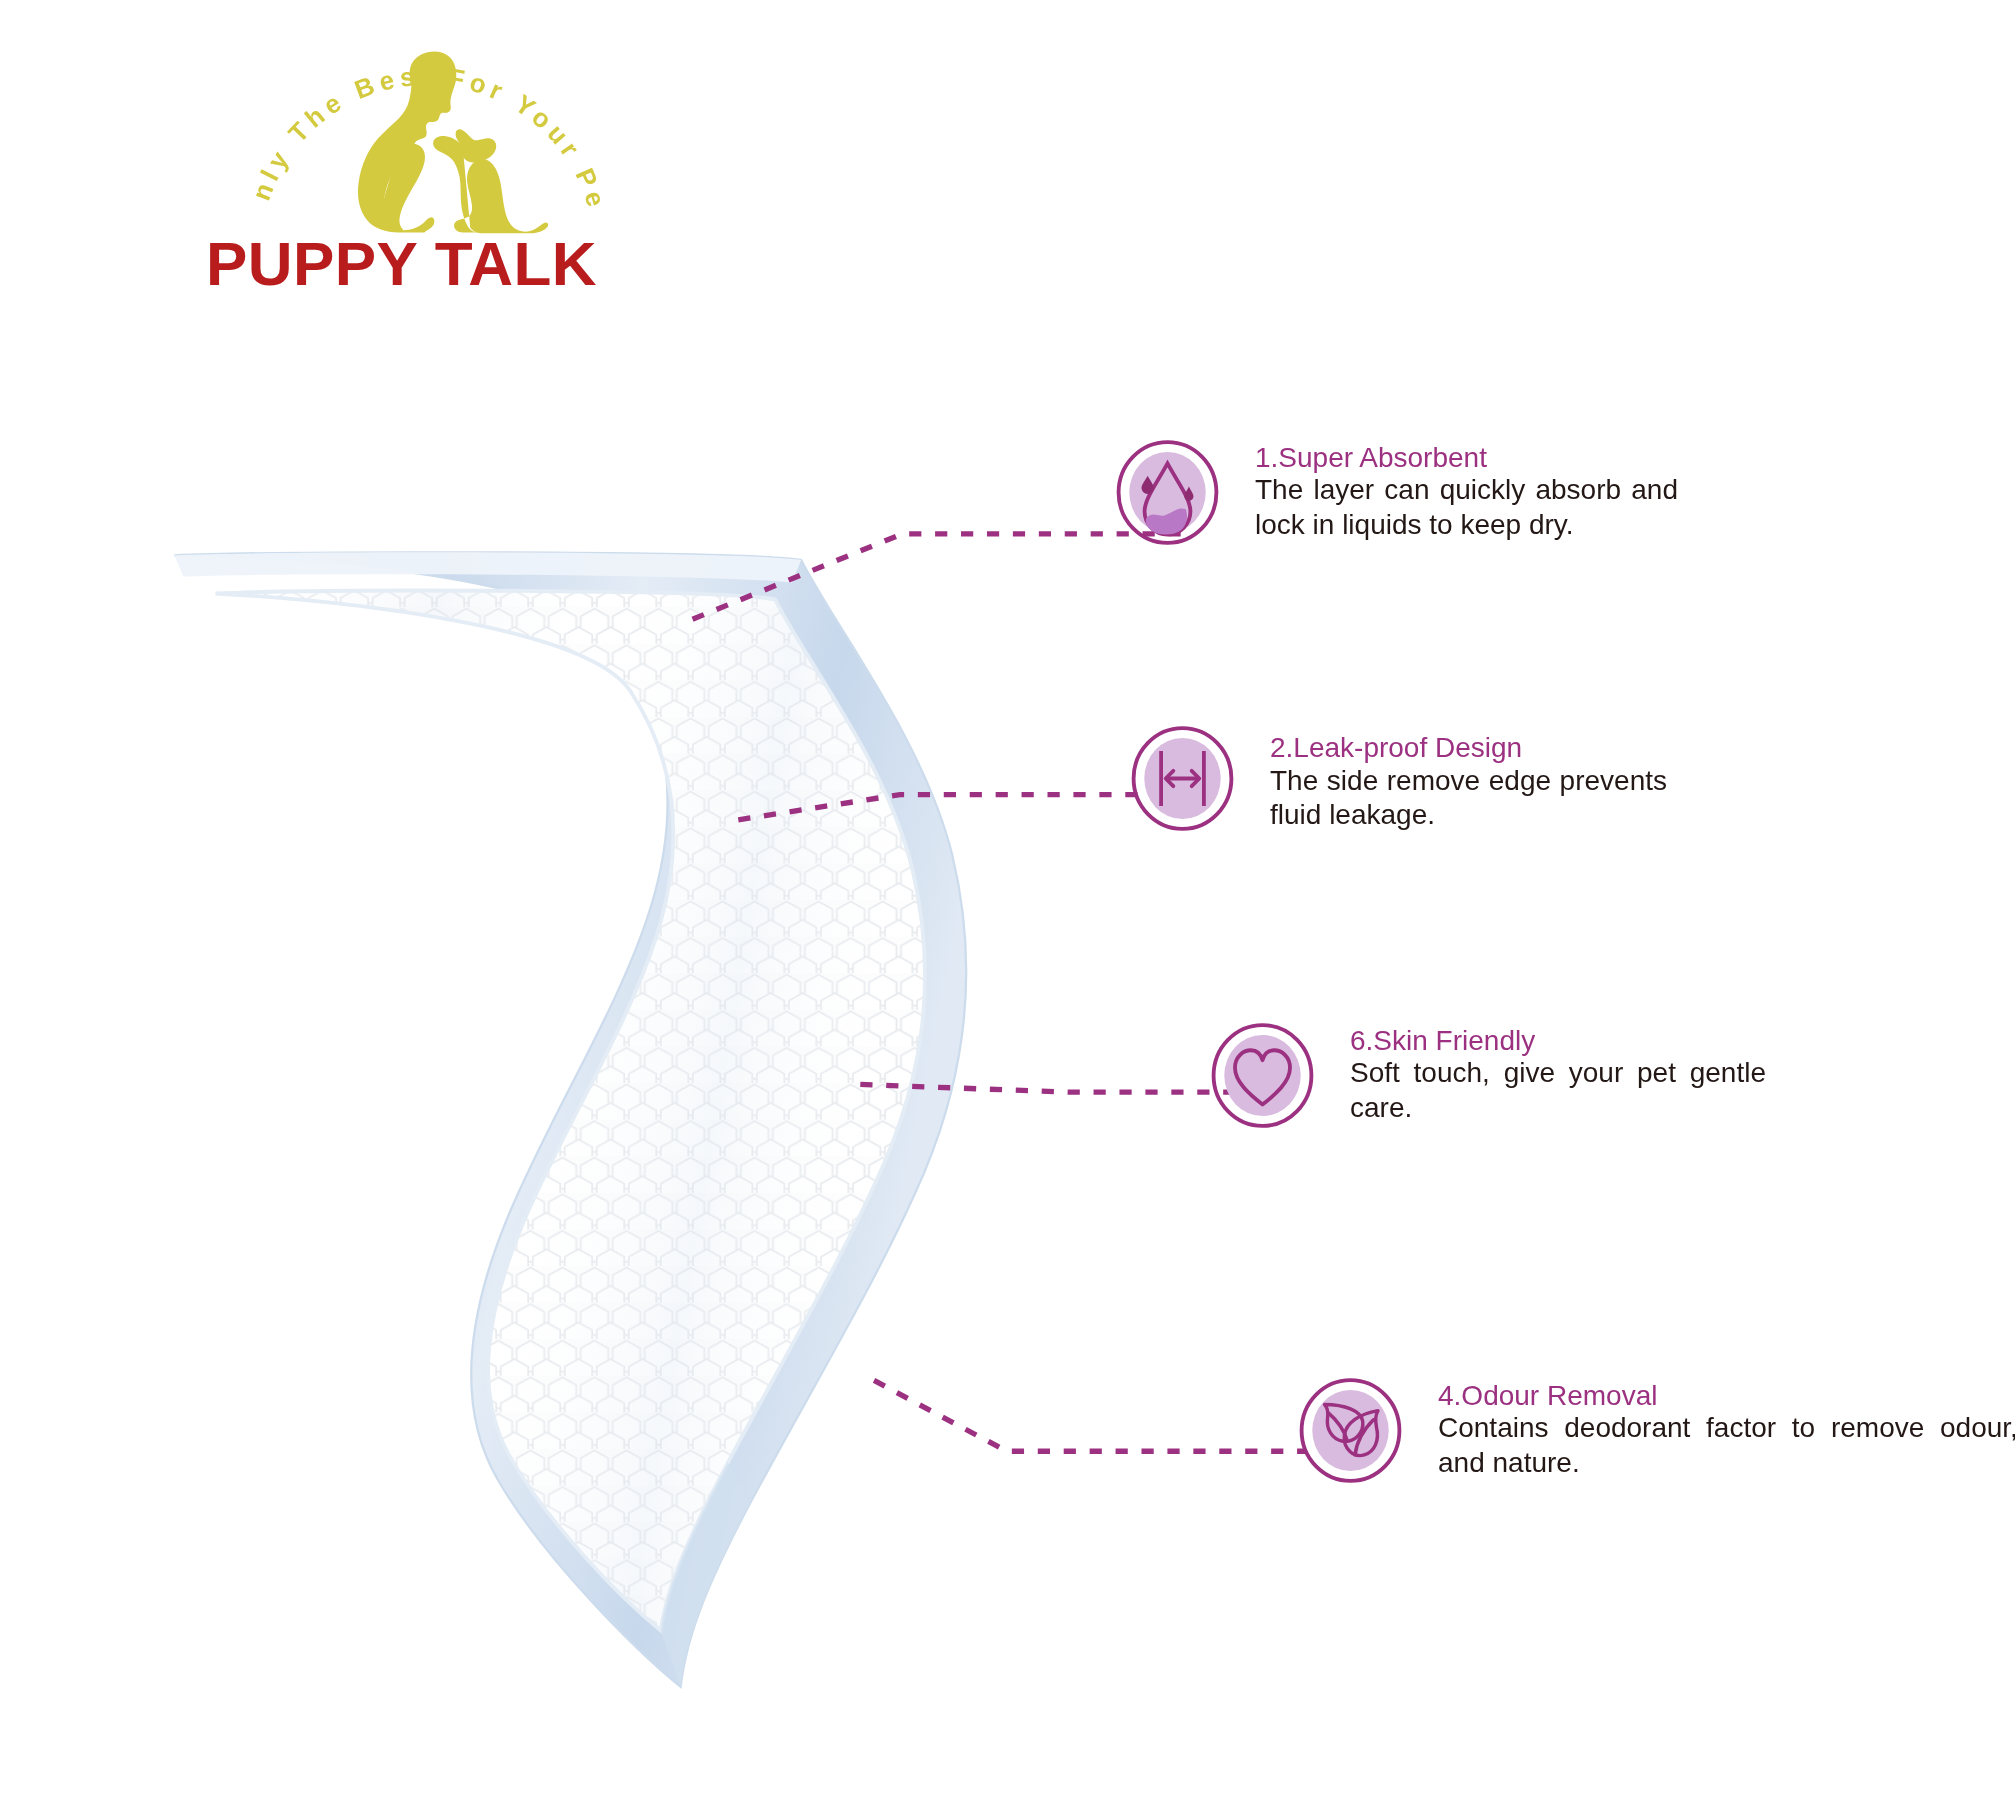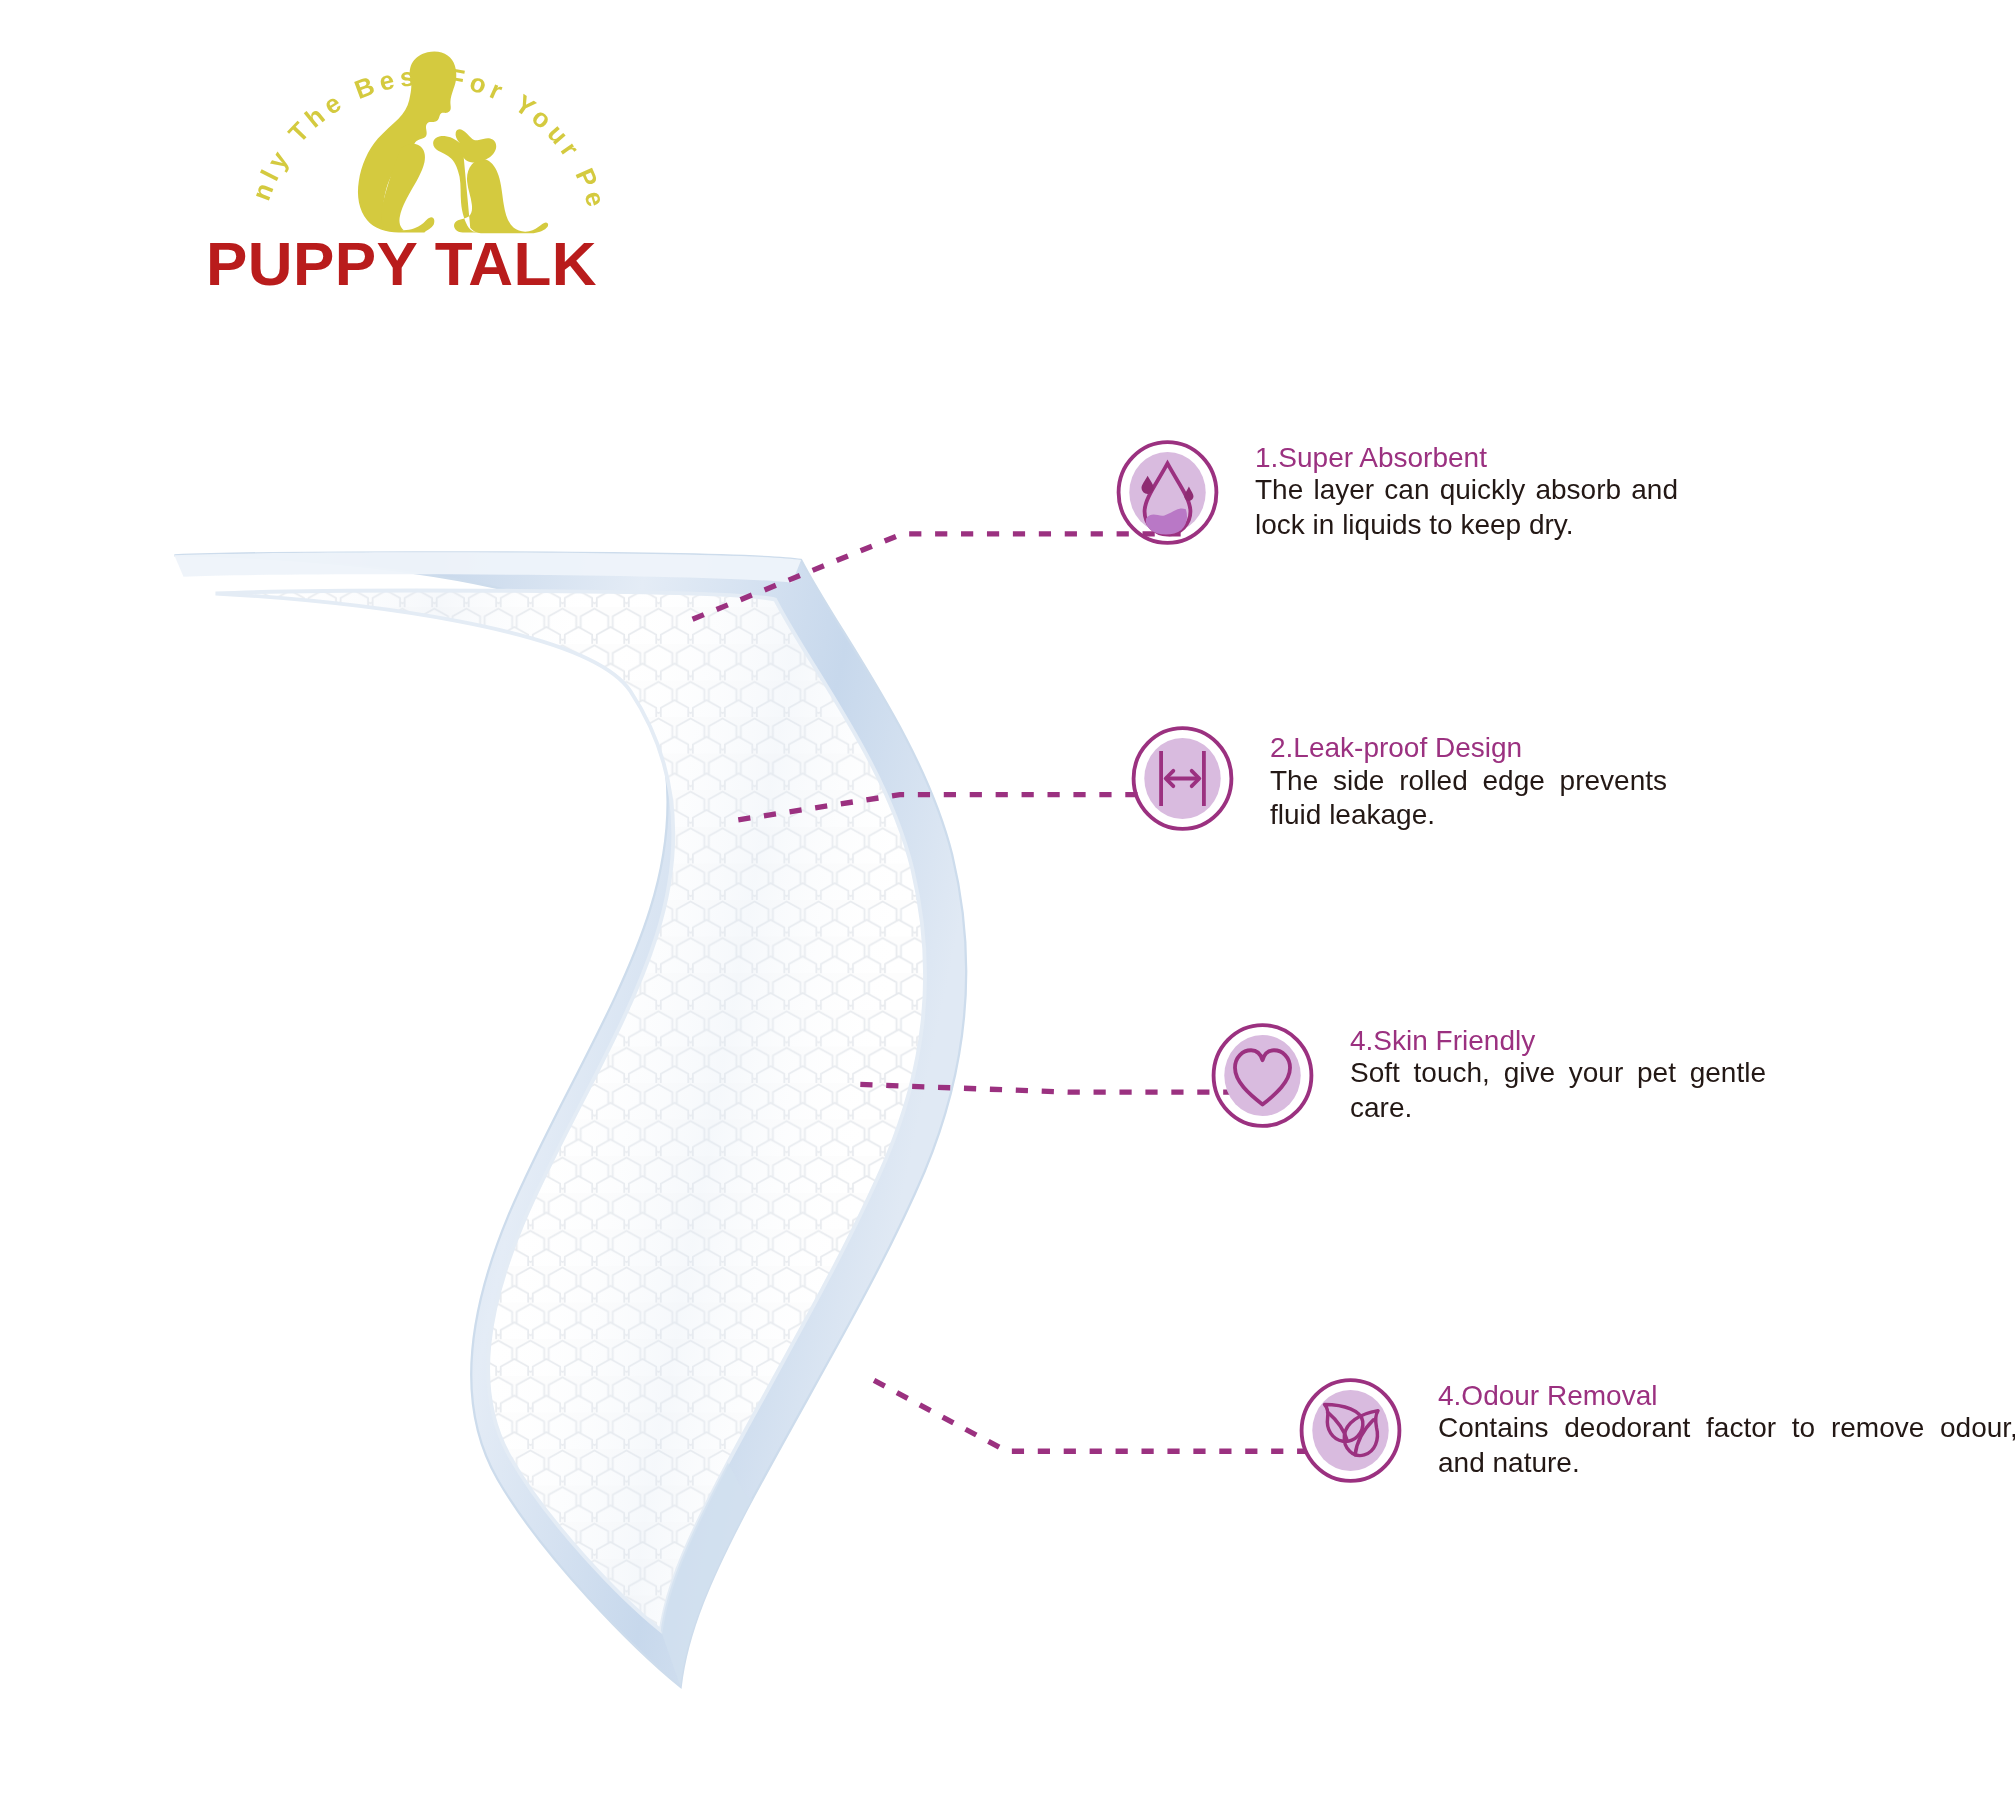--- a/index.html
+++ b/index.html
@@ -339,40 +339,40 @@
         <ellipse cx="70" cy="70" rx="50" ry="53" fill="#D9BBDF"></ellipse>
         <line x1="42" y1="34" x2="42" y2="106" stroke="#9B3180" stroke-width="5"></line>
         <line x1="98" y1="34" x2="98" y2="106" stroke="#9B3180" stroke-width="5"></line>
         <line x1="48" y1="70" x2="92" y2="70" stroke="#9B3180" stroke-width="5"></line>
         <polyline points="58,60 48,70 58,80" fill="none" stroke="#9B3180" stroke-width="5" stroke-linecap="round" stroke-linejoin="round"></polyline>
         <polyline points="82,60 92,70 82,80" fill="none" stroke="#9B3180" stroke-width="5" stroke-linecap="round" stroke-linejoin="round"></polyline>
       </svg>
     </div>
     <div class="feature-text">
       <div class="feature-title">2.Leak-proof Design</div>
-      <div class="feature-desc">The side rolled edge prevents fluid leakage.</div>
+      <div class="feature-desc">The side remove edge prevents fluid leakage.</div>
     </div>
   </div>
 
   <div class="feature" id="feature-3">
     <div class="feature-icon">
       <svg viewBox="0 0 140 140" width="107" height="107">
         <ellipse cx="70" cy="70" rx="64" ry="66" fill="none" stroke="#9B3180" stroke-width="5"></ellipse>
         <ellipse cx="70" cy="70" rx="50" ry="53" fill="#D9BBDF"></ellipse>
         <path d="M 70 108
                  C 52 94 34 78 34 60
                  C 34 46 44 37 55 37
                  C 63 37 68 43 70 50
                  C 72 43 77 37 85 37
                  C 96 37 106 46 106 60
                  C 106 78 88 94 70 108 Z" fill="none" stroke="#9B3180" stroke-width="5" stroke-linejoin="round"></path>
       </svg>
     </div>
     <div class="feature-text">
-      <div class="feature-title">4.Skin Friendly</div>
+      <div class="feature-title">6.Skin Friendly</div>
       <div class="feature-desc">Soft touch, give your pet gentle care.</div>
     </div>
   </div>
 
   <div class="feature" id="feature-4">
     <div class="feature-icon">
       <svg viewBox="0 0 140 140" width="107" height="107">
         <ellipse cx="70" cy="70" rx="64" ry="66" fill="none" stroke="#9B3180" stroke-width="5"></ellipse>
         <ellipse cx="70" cy="70" rx="50" ry="53" fill="#D9BBDF"></ellipse>
         <path d="M 36 36 C 62 36 84 44 86 58

